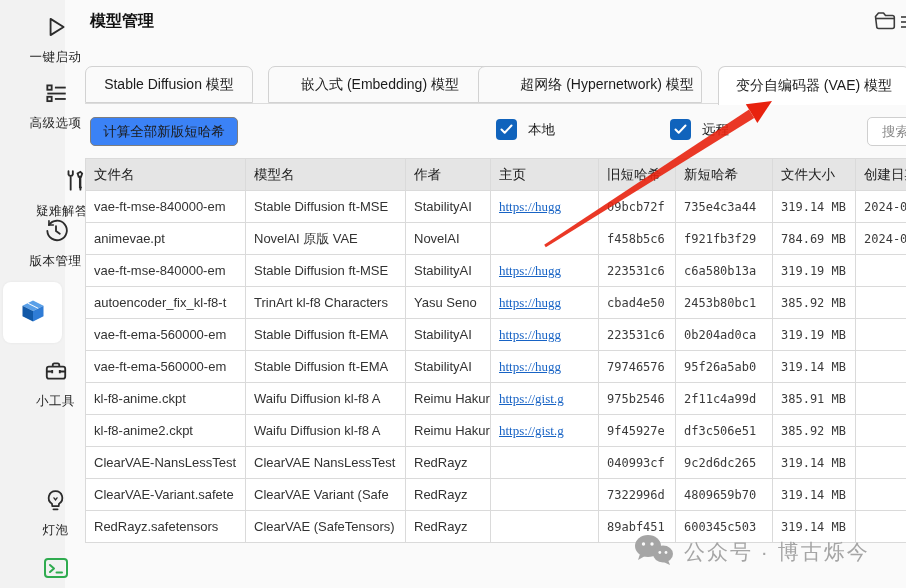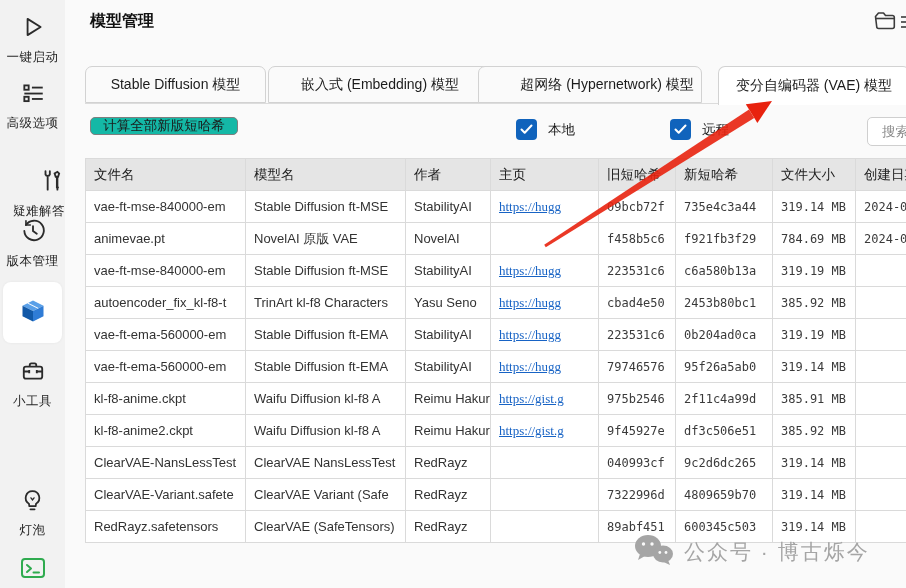--- a/index.html
+++ b/index.html
@@ -3,40 +3,40 @@
 <meta charset="utf-8">
 <style>
   html,body{margin:0;padding:0;}
   body{
     position:relative; width:906px; height:588px; overflow:hidden;
     background:#fafafa; font-family:"Liberation Sans", sans-serif;
     -webkit-font-smoothing:antialiased;
   }
   
   .sidebar{position:absolute;left:0;top:0;width:65px;height:588px;background:#f2f2f2;}
-  .side-item{position:absolute;left:0;width:65px;text-align:center;cursor:default;}
+  .side-item{position:absolute;left:0;width:65px;text-align:center;cursor:default;padding-left:23px;}
   .side-item .ic{display:block;margin:0 auto;}
   .side-label{display:block;font-size:12.5px;color:#1f1f1f;margin-top:5px;letter-spacing:0.5px;}
   .side-card{position:absolute;left:3px;top:282px;width:59px;height:61px;background:#ffffff;
     border-radius:8px;box-shadow:0 0 3px rgba(0,0,0,0.06);display:flex;align-items:center;justify-content:center;}
   
   .page-title{position:absolute;left:90px;top:11px;font-size:16px;font-weight:700;color:#111;}
   .folder-btn{position:absolute;left:873px;top:10px;width:24px;height:22px;}
   .menu-stub{position:absolute;left:901px;top:14px;width:5px;height:16px;overflow:hidden;}
   
   .tab{position:absolute;top:66px;height:37px;box-sizing:border-box;border:1px solid #d2d2d2;
     border-radius:7px 7px 0 0;background:#fafafa;display:flex;align-items:center;justify-content:center;
     font-size:14px;color:#1b1b1b;white-space:nowrap;}
   .tab.active{background:#ffffff;height:39px;z-index:2;border-bottom:none;margin-left:14px;}
   .tab-underline{position:absolute;left:85px;top:103px;right:0;height:1px;background:#dcdcdc;z-index:1;}
   .tab-stub{position:absolute;left:902px;top:66px;width:14px;height:37px;box-sizing:border-box;
     border:1px solid #d2d2d2;border-radius:7px 0 0 0;background:#fafafa;}
   
-  .hash-btn{position:absolute;left:90px;top:117px;width:148px;height:18px;box-sizing:border-box;
-    border:1px solid #7e7e7e;border-radius:5px;background:#14b8a6;font-size:13.5px;color:#1b1b1b;
+  .hash-btn{position:absolute;left:90px;top:117px;width:148px;height:29px;box-sizing:border-box;
+    border:1px solid #7e7e7e;border-radius:5px;background:#3b82f6;font-size:13.5px;color:#1b1b1b;
     display:flex;align-items:center;justify-content:center;font-family:"Liberation Sans",sans-serif;}
   .chk-wrap{position:absolute;top:119px;display:flex;align-items:center;gap:11px;}
   .chk{width:21px;height:21px;border-radius:4px;background:#1063bc;display:flex;align-items:center;justify-content:center;}
   .chk-label{font-size:13.5px;color:#1b1b1b;}
   .search-box{position:absolute;left:867px;top:117px;width:70px;height:29px;box-sizing:border-box;
     border:1px solid #cfcfcf;border-radius:5px;background:#fff;}
   .search-box input{border:none;outline:none;background:transparent;width:50px;margin:5px 0 0 12px;
     font-size:13.5px;color:#333;font-family:"Liberation Sans",sans-serif;}
   .search-box input::placeholder{color:#8a8a8a;}
   
@@ -156,38 +156,38 @@
     </svg>
 </div>
 <div class="menu-stub">
   <svg width="14" height="16" viewBox="0 0 14 16" stroke="#3c3c3c" stroke-width="1.6">
       <line x1="0" y1="3" x2="14" y2="3"></line>
       <line x1="0" y1="8" x2="14" y2="8"></line>
       <line x1="0" y1="13" x2="14" y2="13"></line>
     </svg>
 </div>
 
-<div class="tab" style="left:85px;width:181px;">
+<div class="tab" style="left:85px;width:168px;">
     <span>Stable Diffusion 模型</span>
   </div>
 <div class="tab" style="left:268px;width:224px;">
     <span>嵌入式 (Embedding) 模型</span>
   </div>
 <div class="tab" style="left:478px;width:224px;padding-left:34px;">
     <span>超网络 (Hypernetwork) 模型</span>
   </div>
 <div class="tab active" style="left:704px;width:192px;">
     <span>变分自编码器 (VAE) 模型</span>
   </div>
 <div class="tab-underline"></div>
 <div class="tab-stub"></div>
 
 <button class="hash-btn">计算全部新版短哈希</button>
 
-<div class="chk-wrap" style="left:516px;">
+<div class="chk-wrap" style="left:496px;">
   <span class="chk">
     <svg width="13" height="11" viewBox="0 0 13 11" fill="none" stroke="#fff" stroke-width="2" stroke-linecap="round" stroke-linejoin="round">
         <path d="M1.5 5.5 l3.2 3.3 L11.5 1.5"></path>
       </svg>
   </span>
   <span class="chk-label">本地</span>
 </div>
 
 <div class="chk-wrap" style="left:670px;">
   <span class="chk">

